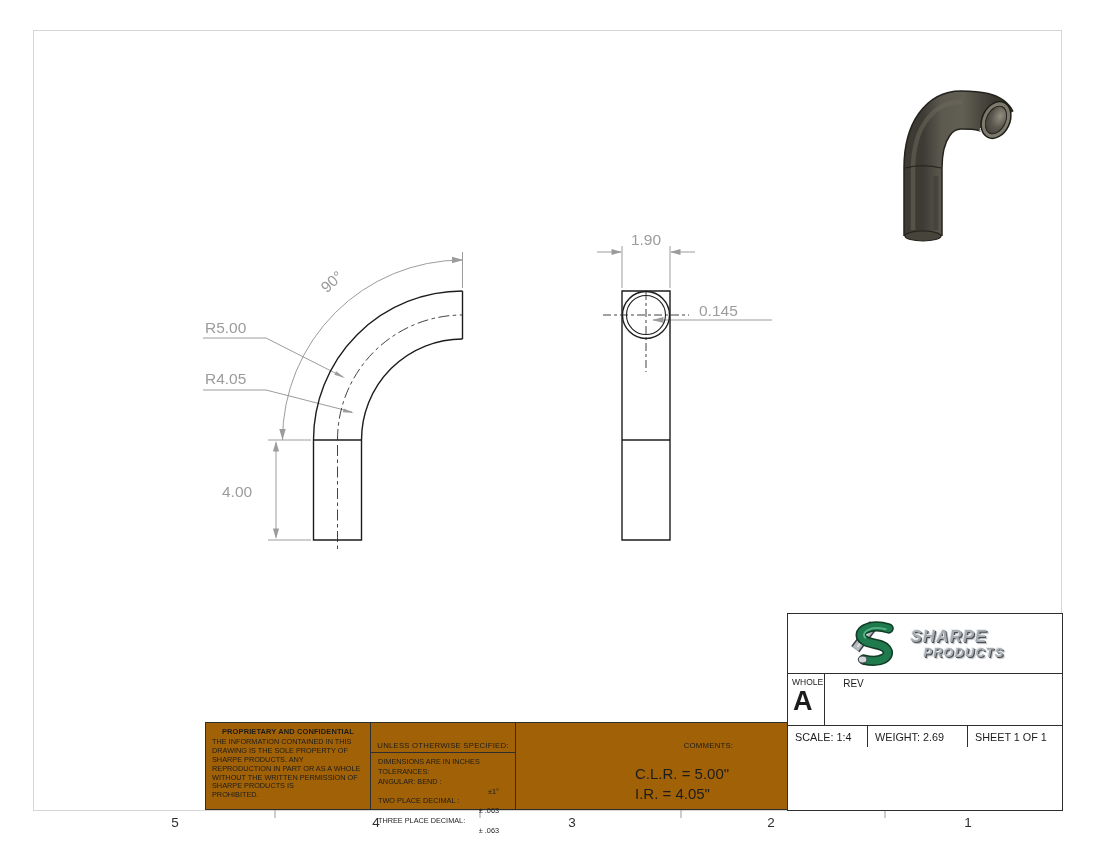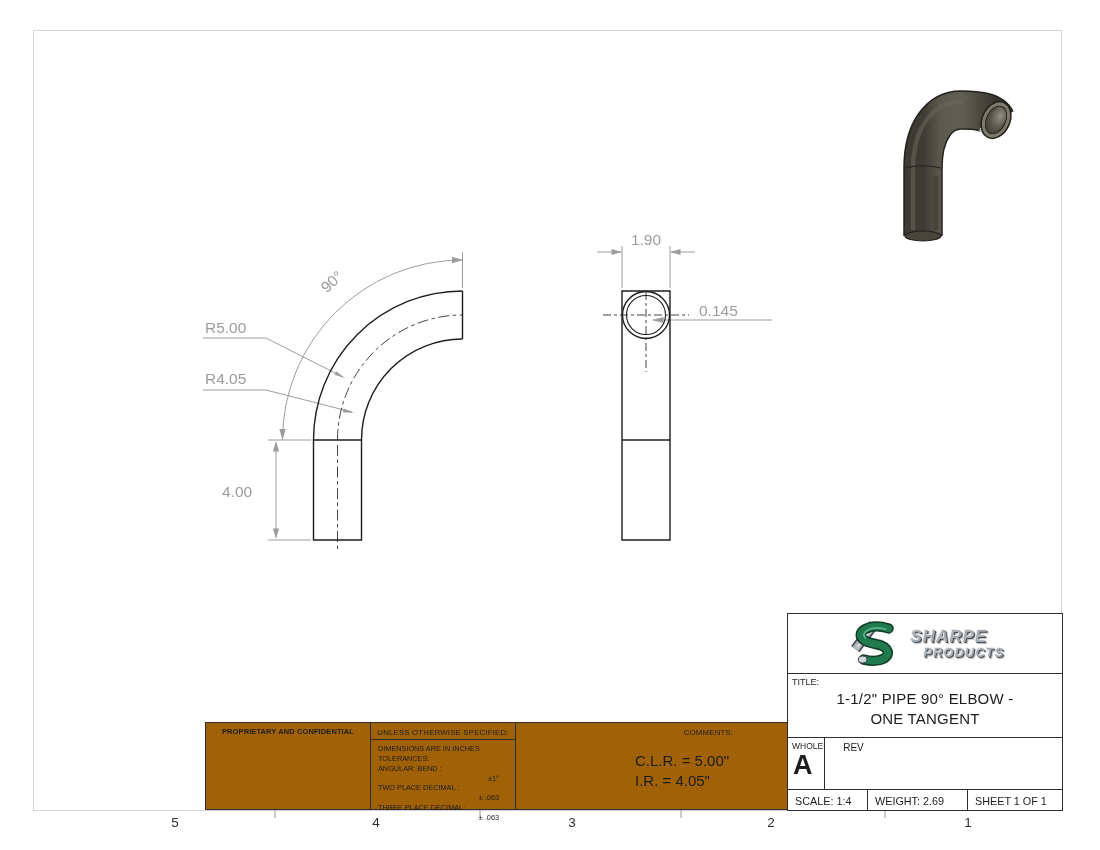--- a/index.html
+++ b/index.html
@@ -25,21 +25,21 @@
     position:absolute;left:205px;top:722px;width:583px;height:88px;
     border:1px solid #2e2e2e;box-sizing:border-box;background:#a16207;
   }
   #info-table .cell{position:absolute;top:0;height:100%;box-sizing:border-box;}
   .cell-proprietary{left:0;width:165px;border-right:1px solid #2e2e2e;}
   .cell-unless{left:165px;width:145px;border-right:1px solid #2e2e2e;}
   .cell-material{left:310px;width:105px;border-right:1px solid #2e2e2e;}
   .cell-comments{left:415px;width:168px;}
   .prop-head{font-size:7.5px;font-weight:bold;text-align:center;margin-top:4px;letter-spacing:.1px;}
   .prop-body{font-size:7.3px;line-height:1.22;margin:2px 5px 0 6px;white-space:pre-line;}
-  .box-head{font-size:7.8px;padding-top:5px;text-align:center;letter-spacing:.2px;}
+  .box-head{font-size:7.8px;padding-top:5px;text-align:center;letter-spacing:.2px;margin-top:13px;}
   .box-head.left{text-align:center;padding-left:7px;}
   .head-rule{border-bottom:1px solid #2e2e2e;height:17px;box-sizing:border-box;}
   .tol-body{font-size:7.3px;line-height:1.35;margin:4px 6px 0 7px;}
   .tol-row{display:flex;flex-direction:column;}
   .tol-row .tol-val{margin-left:auto;padding-right:10px;}
   .material-value{font-size:13.5px;text-align:center;margin-top:20px;letter-spacing:.3px;}
   .comment-lines{font-size:15px;line-height:1.3;margin:14px 0 0 14px;}
 
   
   #title-block{
@@ -187,20 +187,27 @@
 <span class="zone-num" style="left:163px">5</span>
 <span class="zone-num" style="left:364px">4</span>
 <span class="zone-num" style="left:560px">3</span>
 <span class="zone-num" style="left:759px">2</span>
 <span class="zone-num" style="left:956px">1</span>
 
 <div id="info-table">
 
   <div class="cell cell-proprietary">
     <div class="prop-head">PROPRIETARY AND CONFIDENTIAL</div>
+    <div class="prop-body">THE INFORMATION CONTAINED IN THIS
+DRAWING IS THE SOLE PROPERTY OF
+SHARPE PRODUCTS.  ANY
+REPRODUCTION IN PART OR AS A WHOLE
+WITHOUT THE WRITTEN PERMISSION OF
+SHARPE PRODUCTS IS
+PROHIBITED.</div>
   </div>
 
   <div class="cell cell-unless">
     <div class="box-head head-rule">UNLESS OTHERWISE SPECIFIED:</div>
     <div class="tol-body">
       <div>DIMENSIONS ARE IN INCHES</div>
       <div>TOLERANCES:</div>
       <div class="tol-row">
         <span>ANGULAR: BEND :</span>
         <span class="tol-val">±1°</span>
@@ -237,27 +244,20 @@
       <path d="M 41,7 C 22,1 8,11 17,18 C 23,23 35,21 39,27 C 44,34 34,41 17,37" stroke="#1f7a4d" stroke-width="7" fill="none" stroke-linecap="round"></path>
       <path d="M 39,8 C 24,3.5 13,11 19,16.5" stroke="#57b287" stroke-width="1.8" fill="none"></path>
       <ellipse cx="16" cy="37" rx="4.2" ry="3.4" fill="#d3d7da" stroke="#43484d" stroke-width="1"></ellipse>
     </svg>
     <div class="logo-words">
       <span class="logo-word l1">SHARPE</span>
       <span class="logo-word l2">PRODUCTS</span>
     </div>
   </div>
 
-  <div class="tb-row tb-title">
-    <span class="tb-label">TITLE:</span>
-    <div class="title-lines">
-      <div>1-1/2" PIPE 90° ELBOW -</div>
-      <div>ONE TANGENT</div>
-    </div>
-  </div>
 
   <div class="tb-row tb-size-row">
     <div class="size-cell">
       <div class="tb-label">WHOLE</div>
       <div class="size-value">A</div>
     </div>
     <div class="rev-cell">
       <div class="tb-label">REV</div>
     </div>
   </div>

